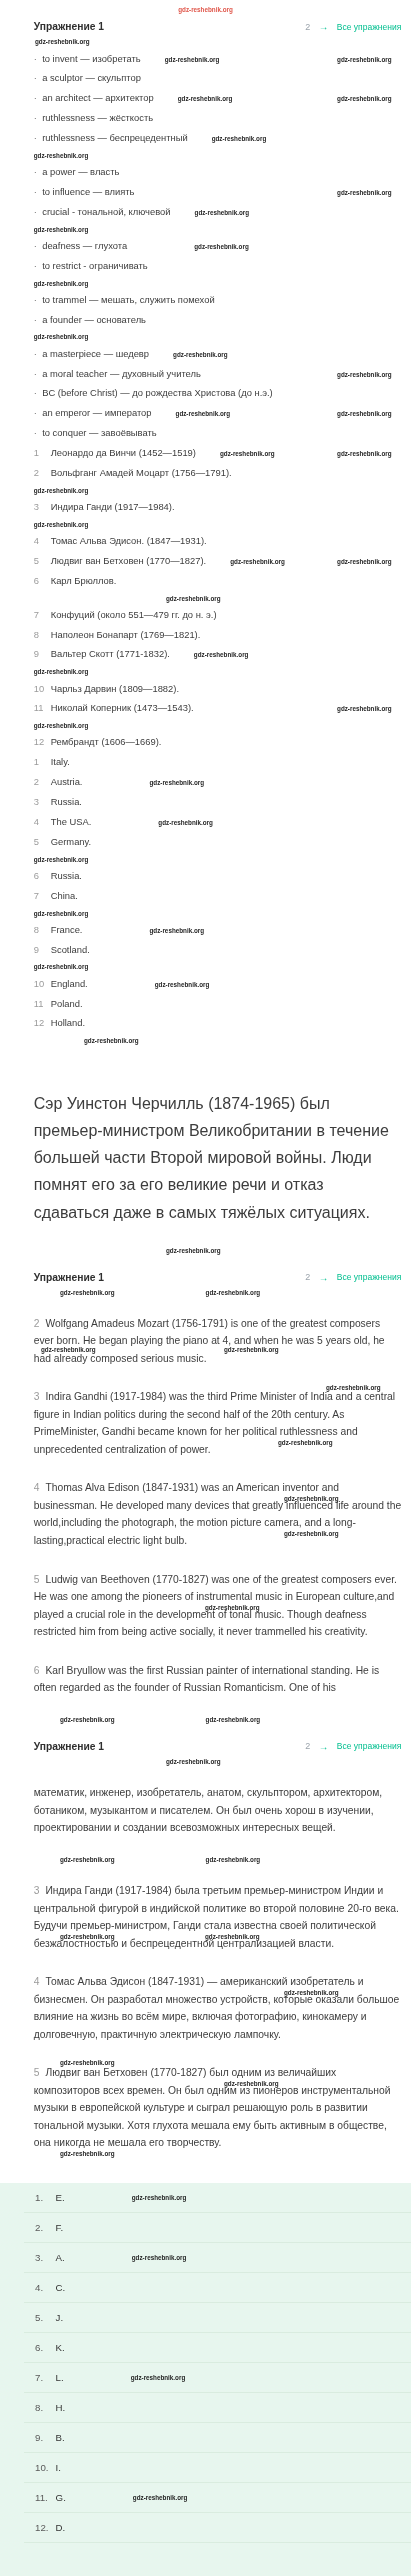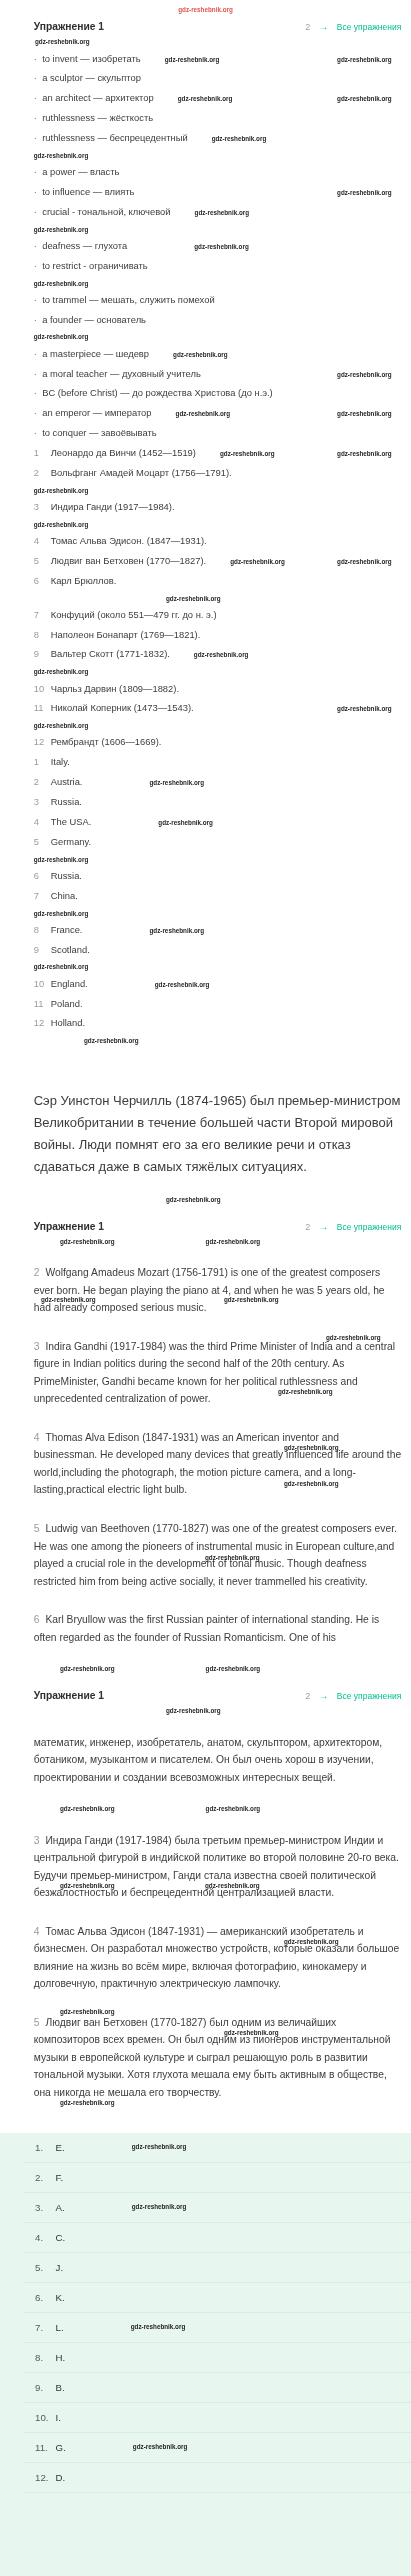--- a/index.html
+++ b/index.html
@@ -30,21 +30,21 @@
   .wm-line { padding:0.6px 9.7px 2.4px; }
   .wm-line.center { padding-left:142px; }
   .wm-line.indent2 { padding-left:60px; }
   .wm-line.pair { padding-left:36px; }
   .wm-line.pair .wm + .wm { margin-left:91px; }
 
   .para { position:relative; display:block; padding:5.4px 9.7px; font-size:10.3px; line-height:1.7; color:#3d3d3d; }
   .para .pnum { color:#9b9b9b; margin-right:6px; }
   .abs { position:absolute; }
 
-  .churchill { font-size:13px; padding:6px 9.7px 1.2px;margin-top:36px; }
+  .churchill { font-size:16px; padding:6px 9.7px 1.2px;margin-top:36px; }
 
   .answers { background:var(--answers_bg); margin-top:15.7px; flex:1 0 auto; }
   .arow { display:flex; align-items:center; padding:9px 11px; border-bottom:0.6px solid #d9ecdf; font-size:9.7px; }
   .arow .num { color:#5a5a5a; min-width:20.6px; flex:none; }
   .arow .letter { color:#333; }
   section { display:block;padding-left:24px; }
   .gap { height:8.5px; }
 </style>
 </head>
 <body>

